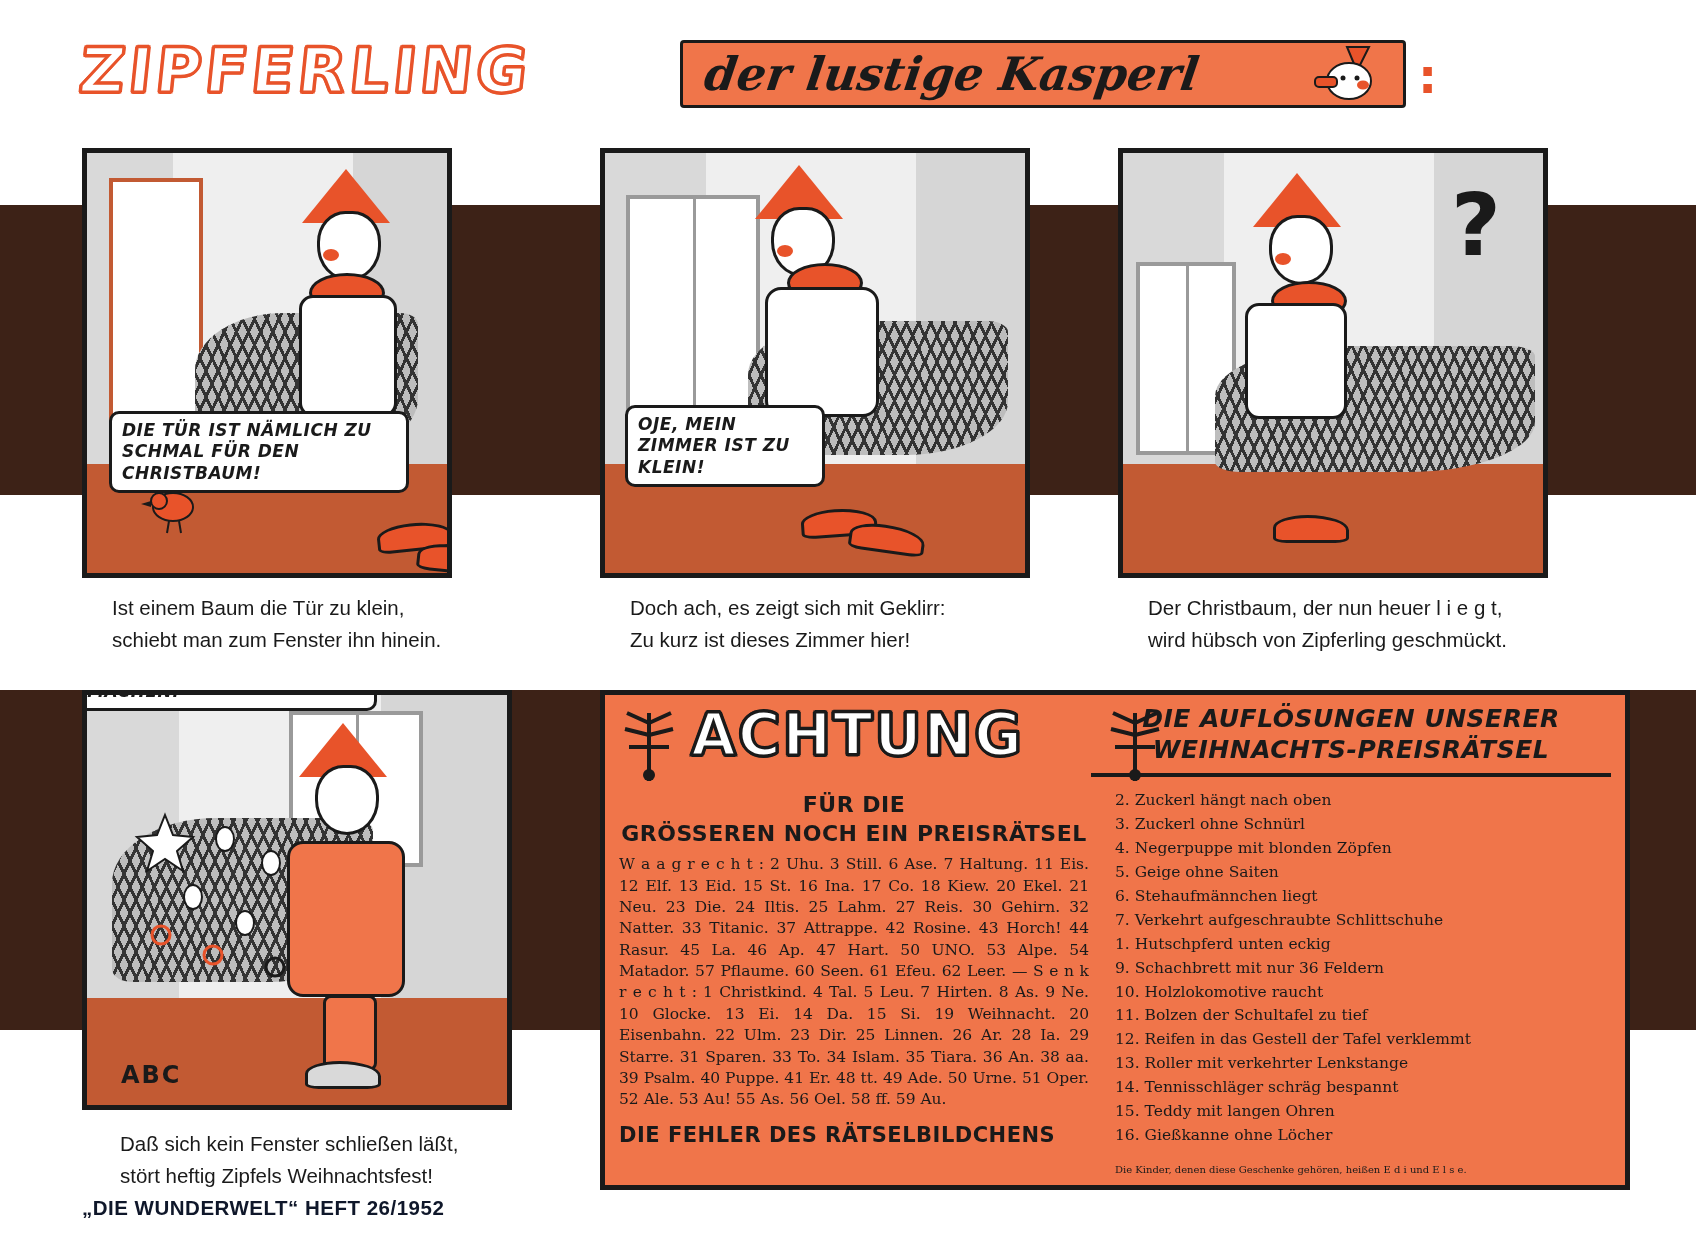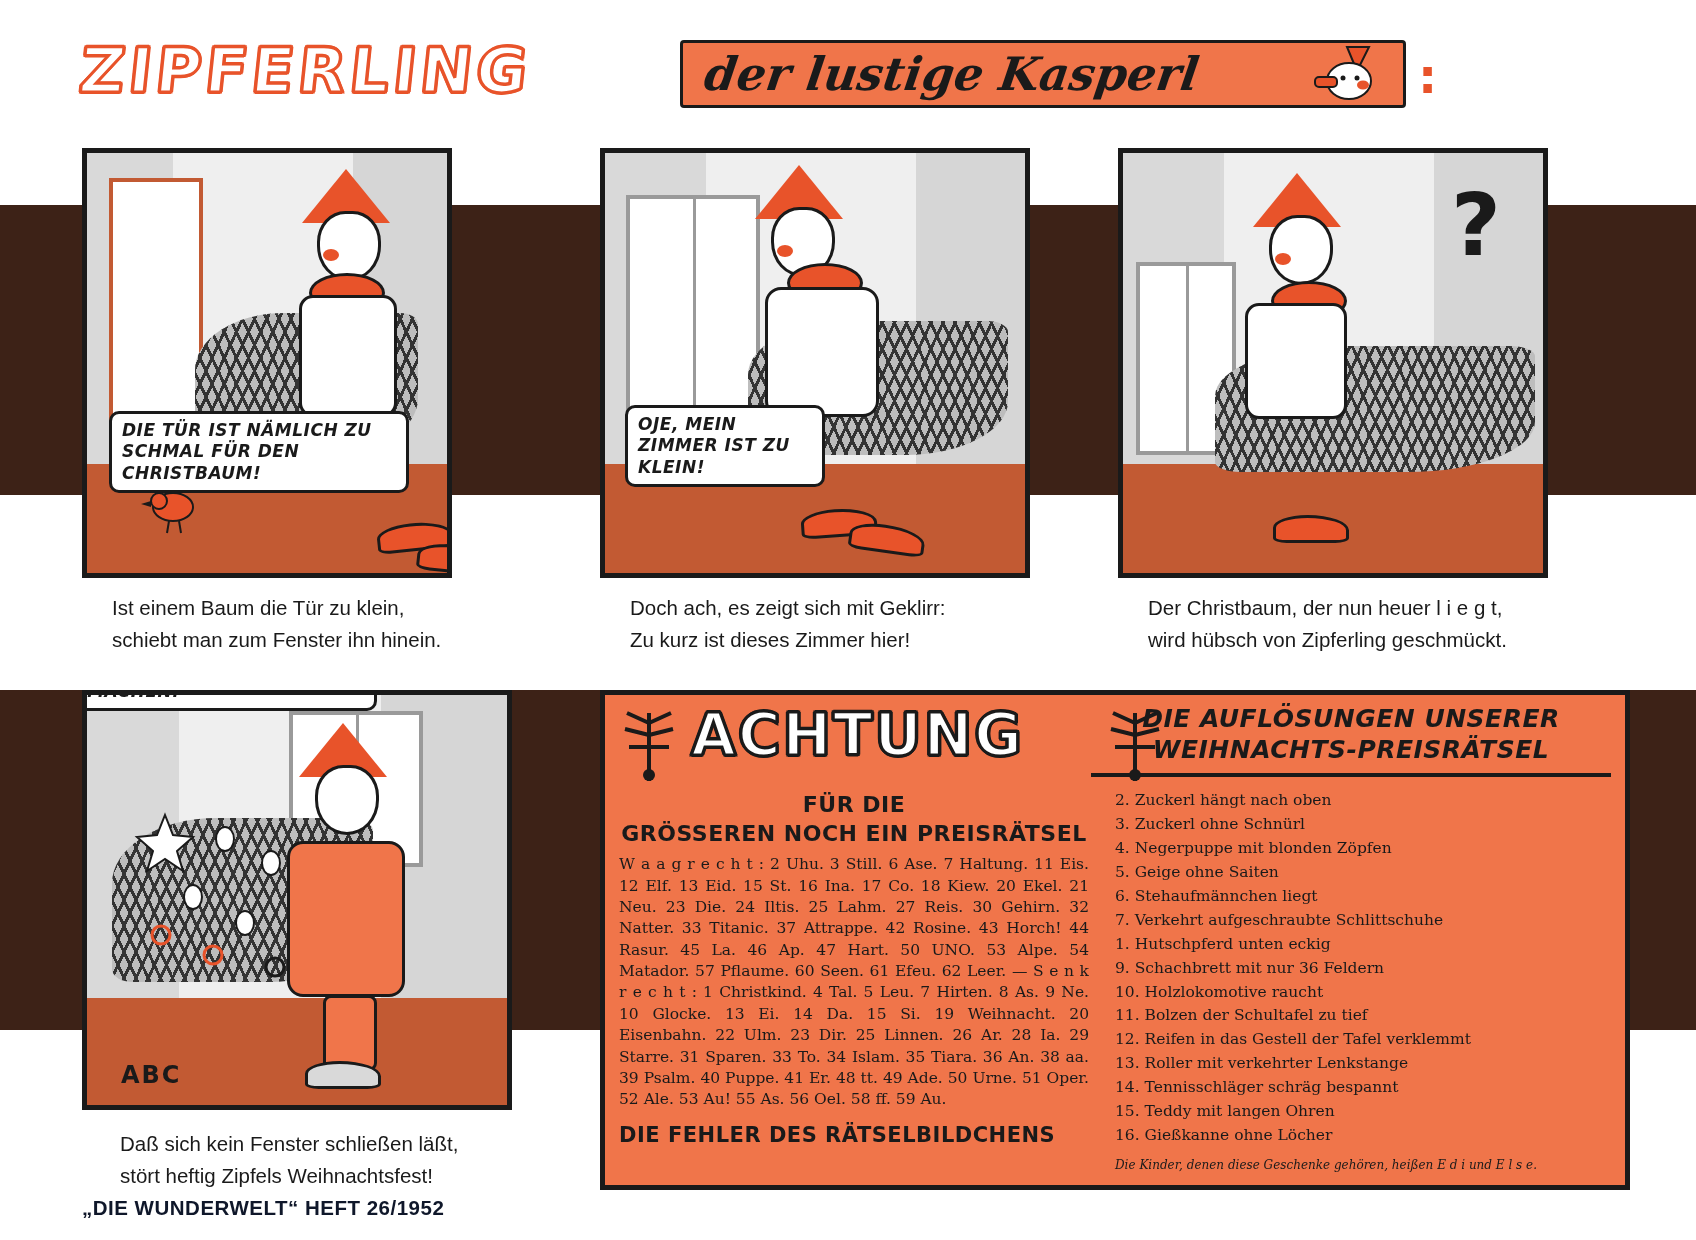--- a/index.html
+++ b/index.html
@@ -155,21 +155,21 @@
   .fehler-head{
     font-family:"DejaVu Sans",sans-serif;font-size:21px;font-weight:bold;
     letter-spacing:.5px;margin-top:12px;
   }
   .err-list{
     font-family:"DejaVu Serif",serif;font-size:15.5px;line-height:1.48;
     margin:4px 0 0 0;padding:0;list-style:none;
   }
   .err-list li{margin-bottom:1px;}
   .kinder{
-    font-family:"DejaVu Serif",serif;font-size:12px;line-height:1.45;margin-top:10px;font-style:italic;
+    font-family:"DejaVu Serif",serif;font-size:10px;line-height:1.45;margin-top:16px;
   }
 </style>
 </head>
 <body>
 
 <div class="band band1"></div>
 <div class="band band2"></div>
 
 <div class="header">
   <div class="logo">ZIPFERLING</div>

